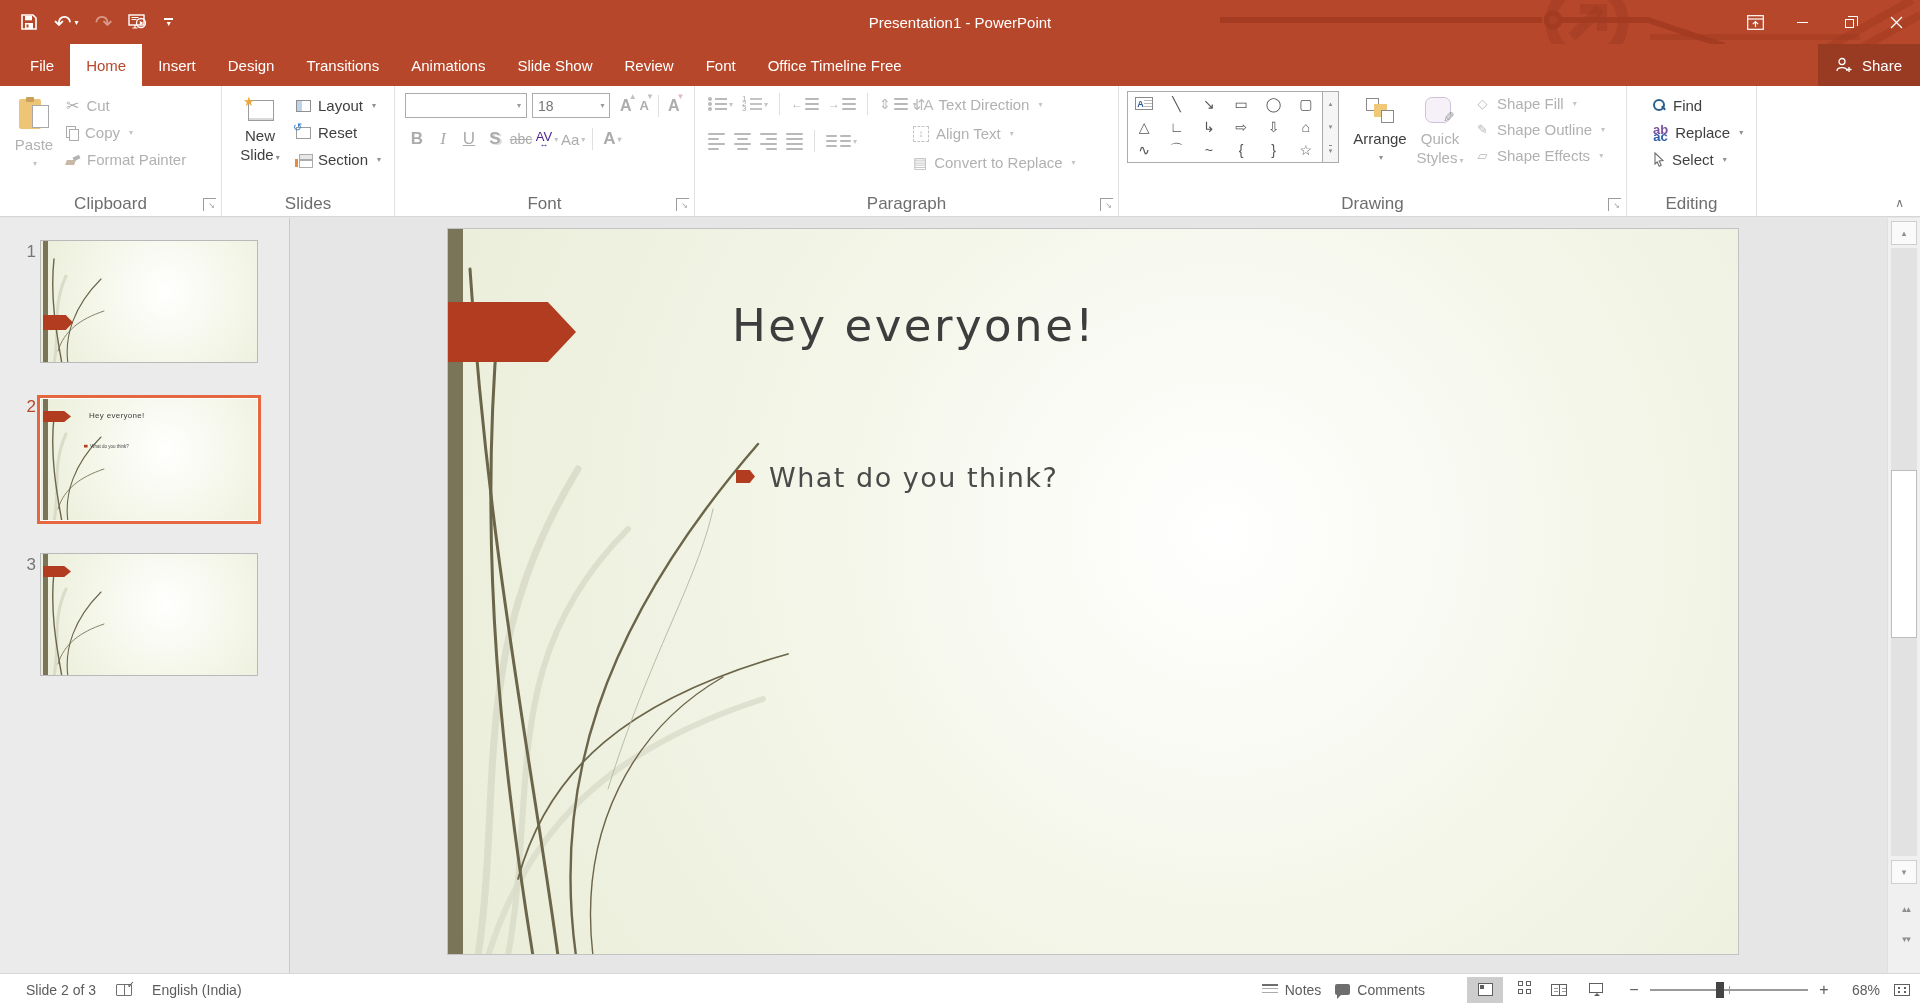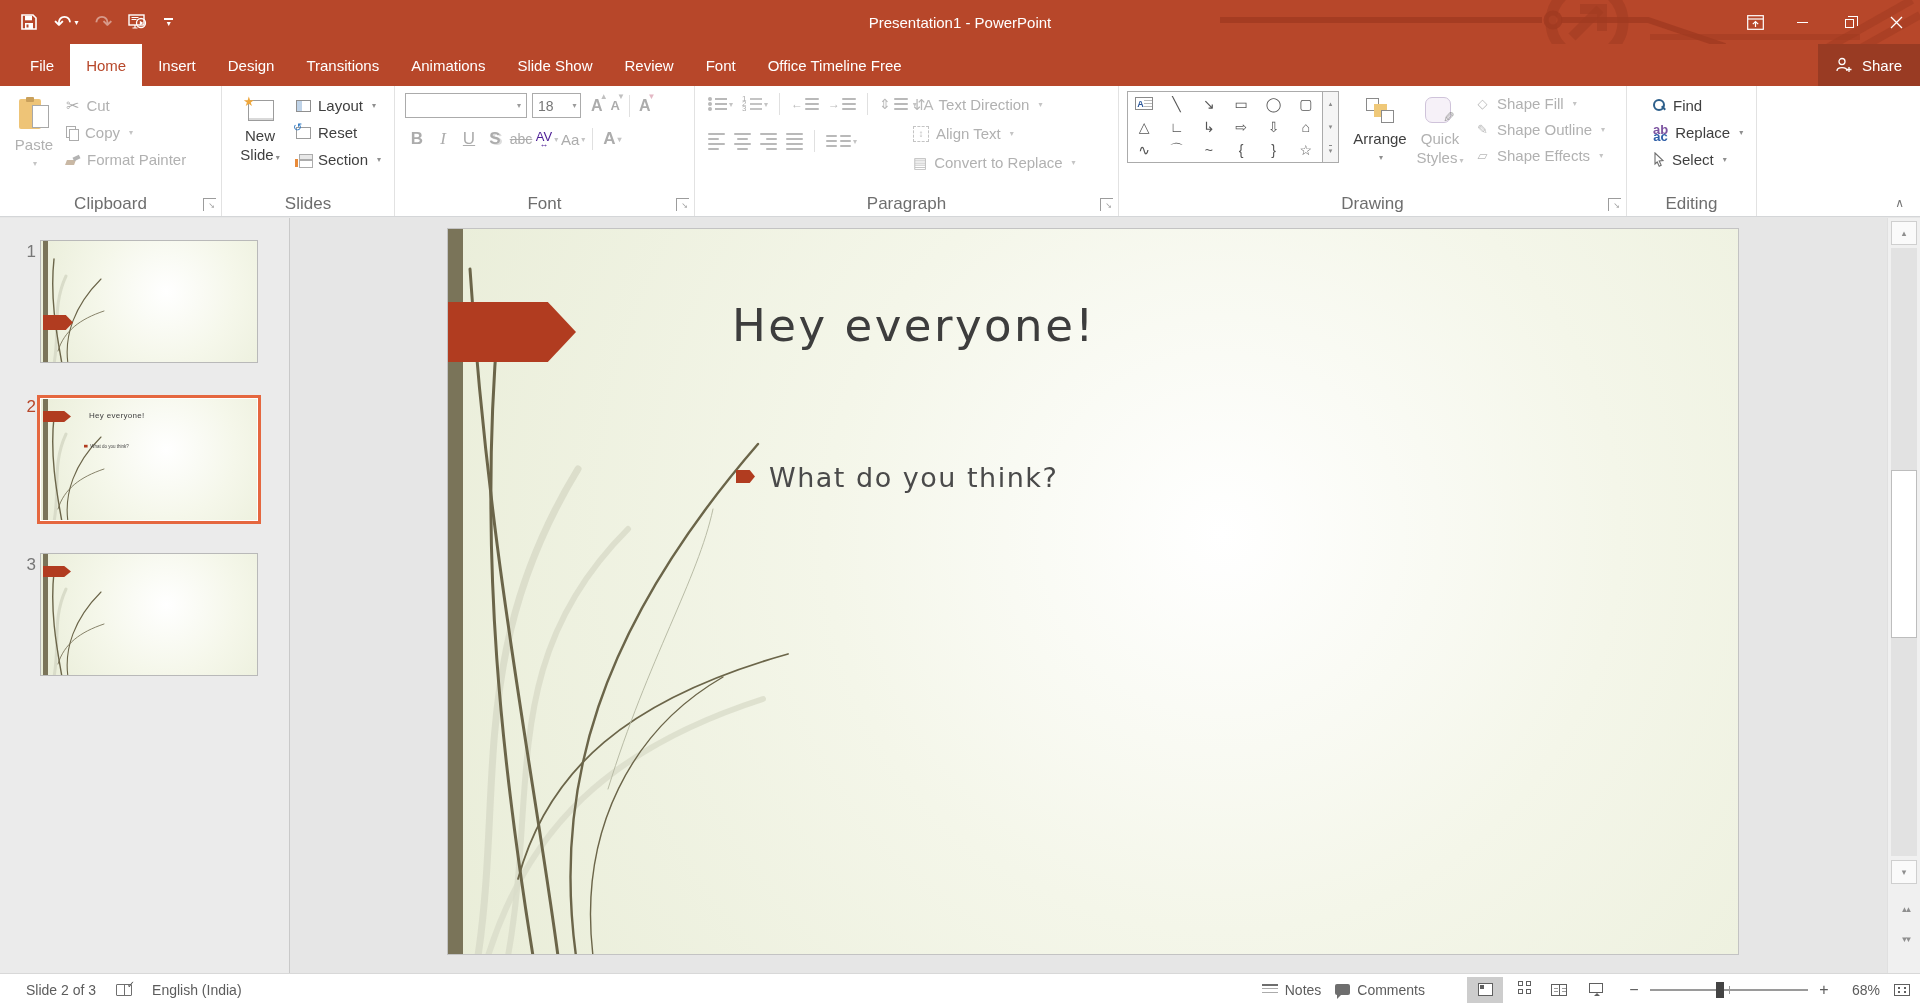--- a/index.html
+++ b/index.html
@@ -402,21 +402,21 @@
       <span class="glabel">Slides</span>
     </div>
 
     <div class="rgroup g-font">
       <div class="font-row1">
         <span class="combo" style="width:122px">
           <input value="" style="">
           <span class="dd">▾</span>
         </span>
         <span style="width:5px"></span>
-        <span class="combo" style="width:49px">
+        <span class="combo" style="width:78px">
           <input value="18" style="">
           <span class="dd">▾</span>
         </span>
         <span style="width:6px"></span>
         <span class="fbtn">
           <span class="fg">A</span>
             <span class="sup">▲</span>
         </span>
         <span class="fbtn">
           <span class="fg" style="font-size:13px">A</span>

